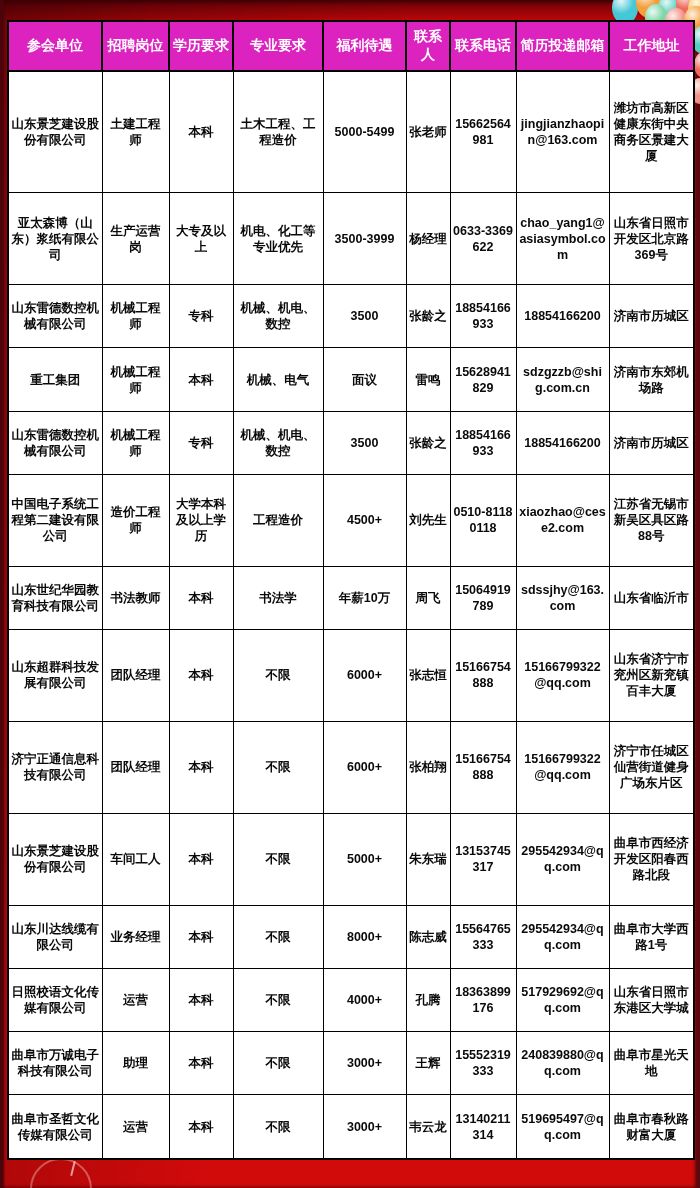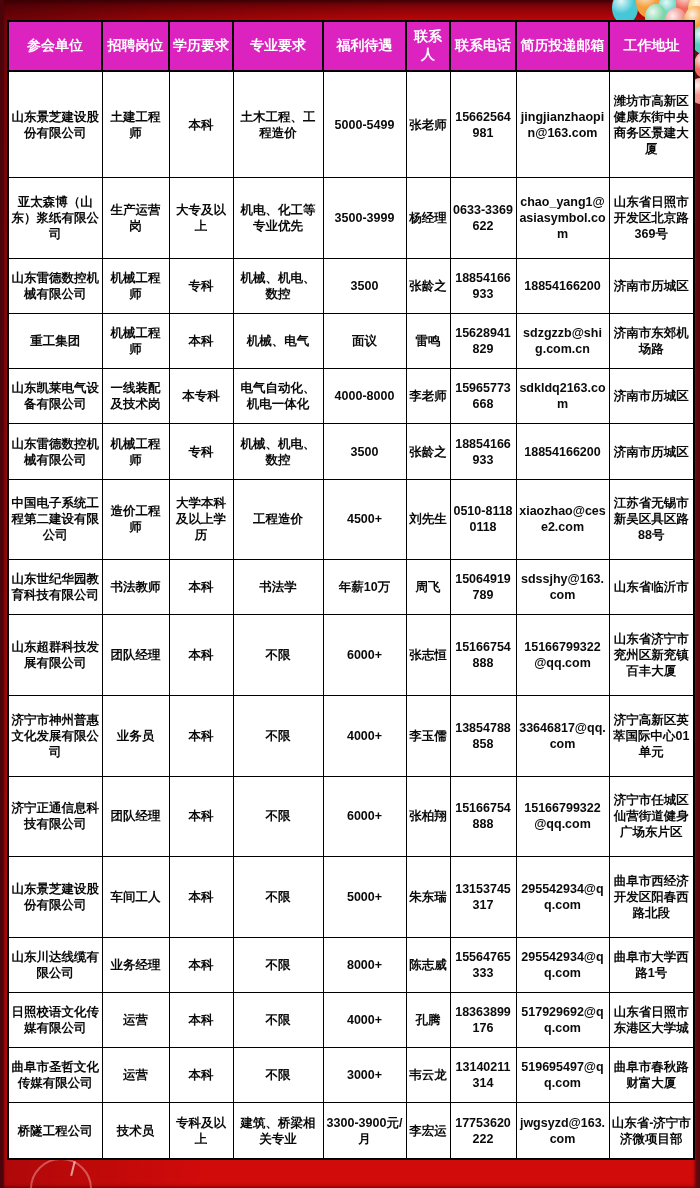--- a/index.html
+++ b/index.html
@@ -157,31 +157,20 @@
           <td>机械工程师</td>
           <td>本科</td>
           <td>机械、电气</td>
           <td>面议</td>
           <td>雷鸣</td>
           <td class="num">15628941829</td>
           <td class="num">sdzgzzb@shig.com.cn</td>
           <td>济南市东郊机场路</td>
         </tr>
         <tr>
-          <td>山东凯莱电气设备有限公司</td>
-          <td>一线装配及技术岗</td>
-          <td>本专科</td>
-          <td>电气自动化、机电一体化</td>
-          <td>4000-8000</td>
-          <td>李老师</td>
-          <td class="num">15965773668</td>
-          <td class="num">sdkldq2163.com</td>
-          <td>济南市历城区</td>
-        </tr>
-        <tr>
           <td>山东雷德数控机械有限公司</td>
           <td>机械工程师</td>
           <td>专科</td>
           <td>机械、机电、数控</td>
           <td>3500</td>
           <td>张龄之</td>
           <td class="num">18854166933</td>
           <td class="num">18854166200</td>
           <td>济南市历城区</td>
         </tr>
@@ -212,31 +201,20 @@
           <td>团队经理</td>
           <td>本科</td>
           <td>不限</td>
           <td>6000+</td>
           <td>张志恒</td>
           <td class="num">15166754888</td>
           <td class="num">15166799322@qq.com</td>
           <td>山东省济宁市兖州区新兖镇百丰大厦</td>
         </tr>
         <tr>
-          <td>济宁市神州普惠文化发展有限公司</td>
-          <td>业务员</td>
-          <td>本科</td>
-          <td>不限</td>
-          <td>4000+</td>
-          <td>李玉儒</td>
-          <td class="num">13854788858</td>
-          <td class="num">33646817@qq.com</td>
-          <td>济宁高新区英萃国际中心01单元</td>
-        </tr>
-        <tr>
           <td>济宁正通信息科技有限公司</td>
           <td>团队经理</td>
           <td>本科</td>
           <td>不限</td>
           <td>6000+</td>
           <td>张柏翔</td>
           <td class="num">15166754888</td>
           <td class="num">15166799322@qq.com</td>
           <td>济宁市任城区仙营街道健身广场东片区</td>
         </tr>
@@ -267,36 +245,36 @@
           <td>运营</td>
           <td>本科</td>
           <td>不限</td>
           <td>4000+</td>
           <td>孔腾</td>
           <td class="num">18363899176</td>
           <td class="num">517929692@qq.com</td>
           <td>山东省日照市东港区大学城</td>
         </tr>
         <tr>
+          <td>曲阜市万诚电子科技有限公司</td>
+          <td>助理</td>
+          <td>本科</td>
+          <td>不限</td>
+          <td>3000+</td>
+          <td>王辉</td>
+          <td class="num">15552319333</td>
+          <td class="num">240839880@qq.com</td>
+          <td>曲阜市星光天地</td>
+        </tr>
+        <tr>
           <td>曲阜市圣哲文化传媒有限公司</td>
           <td>运营</td>
           <td>本科</td>
           <td>不限</td>
           <td>3000+</td>
           <td>韦云龙</td>
           <td class="num">13140211314</td>
           <td class="num">519695497@qq.com</td>
           <td>曲阜市春秋路财富大厦</td>
         </tr>
-        <tr>
-          <td>桥隧工程公司</td>
-          <td>技术员</td>
-          <td>专科及以上</td>
-          <td>建筑、桥梁相关专业</td>
-          <td>3300-3900元/月</td>
-          <td>李宏运</td>
-          <td class="num">17753620222</td>
-          <td class="num">jwgsyzd@163.com</td>
-          <td>山东省-济宁市济微项目部</td>
-        </tr>
       </tbody>
   </table>
 </div>
 
 </body></html>

